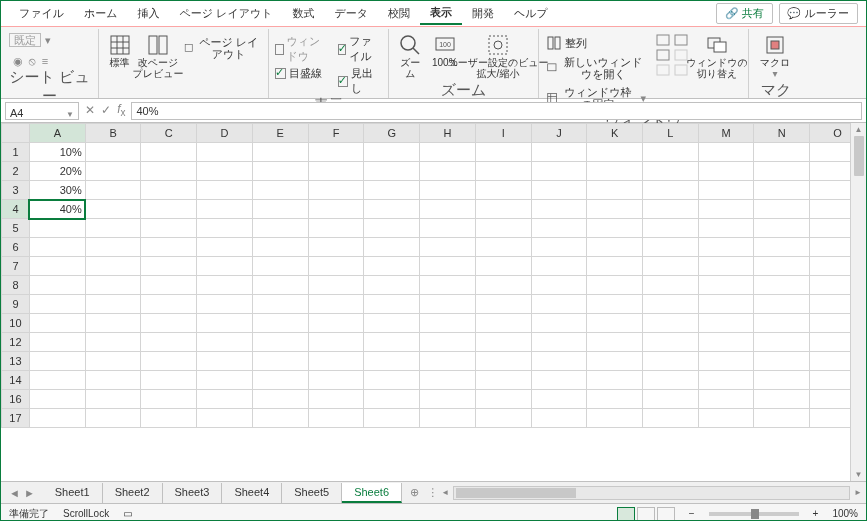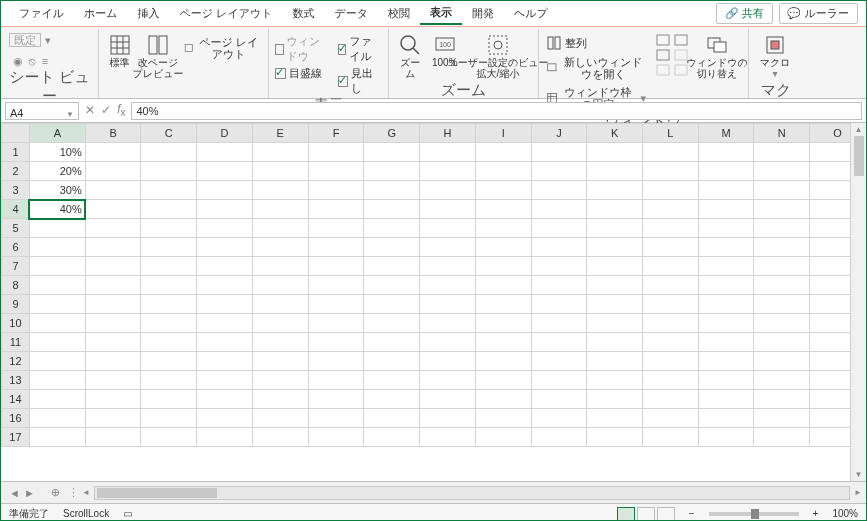--- a/index.html
+++ b/index.html
@@ -472,38 +472,20 @@
           <td class=""></td>
           <td class=""></td>
           <td class=""></td>
           <td class=""></td>
           <td class=""></td>
           <td class=""></td>
           <td class=""></td>
           <td class=""></td>
         </tr>
         <tr>
-          <th class="rowh">11</th>
-          <td class=""></td>
-          <td class=""></td>
-          <td class=""></td>
-          <td class=""></td>
-          <td class=""></td>
-          <td class=""></td>
-          <td class=""></td>
-          <td class=""></td>
-          <td class=""></td>
-          <td class=""></td>
-          <td class=""></td>
-          <td class=""></td>
-          <td class=""></td>
-          <td class=""></td>
-          <td class=""></td>
-        </tr>
-        <tr>
           <th class="rowh">12</th>
           <td class=""></td>
           <td class=""></td>
           <td class=""></td>
           <td class=""></td>
           <td class=""></td>
           <td class=""></td>
           <td class=""></td>
           <td class=""></td>
           <td class=""></td>
@@ -593,20 +575,28 @@
       <div class="thumb"></div>
       <div style="flex:1"></div>
       <span style="font-size:8px;color:#888">▼</span>
     </div>
 </div>
 
 <div class="tabs-row">
   <div class="arrows">
       <span>◄</span>
       <span>►</span>
+    </div>
+  <div id="sheet-tabs" style="display:flex">
+      <div class="sheet-tab">Sheet1</div>
+      <div class="sheet-tab">Sheet2</div>
+      <div class="sheet-tab">Sheet3</div>
+      <div class="sheet-tab">Sheet4</div>
+      <div class="sheet-tab">Sheet5</div>
+      <div class="sheet-tab active">Sheet6</div>
     </div>
   <div class="add-sheet">⊕</div>
   <div style="width:10px;color:#888">⋮</div>
   <div class="hscroll-area">
     <span style="font-size:8px;color:#888">◄</span>
     <div class="hscroll">
         <div class="hthumb"></div>
       </div>
     <span style="font-size:8px;color:#888">►</span>
   </div>

